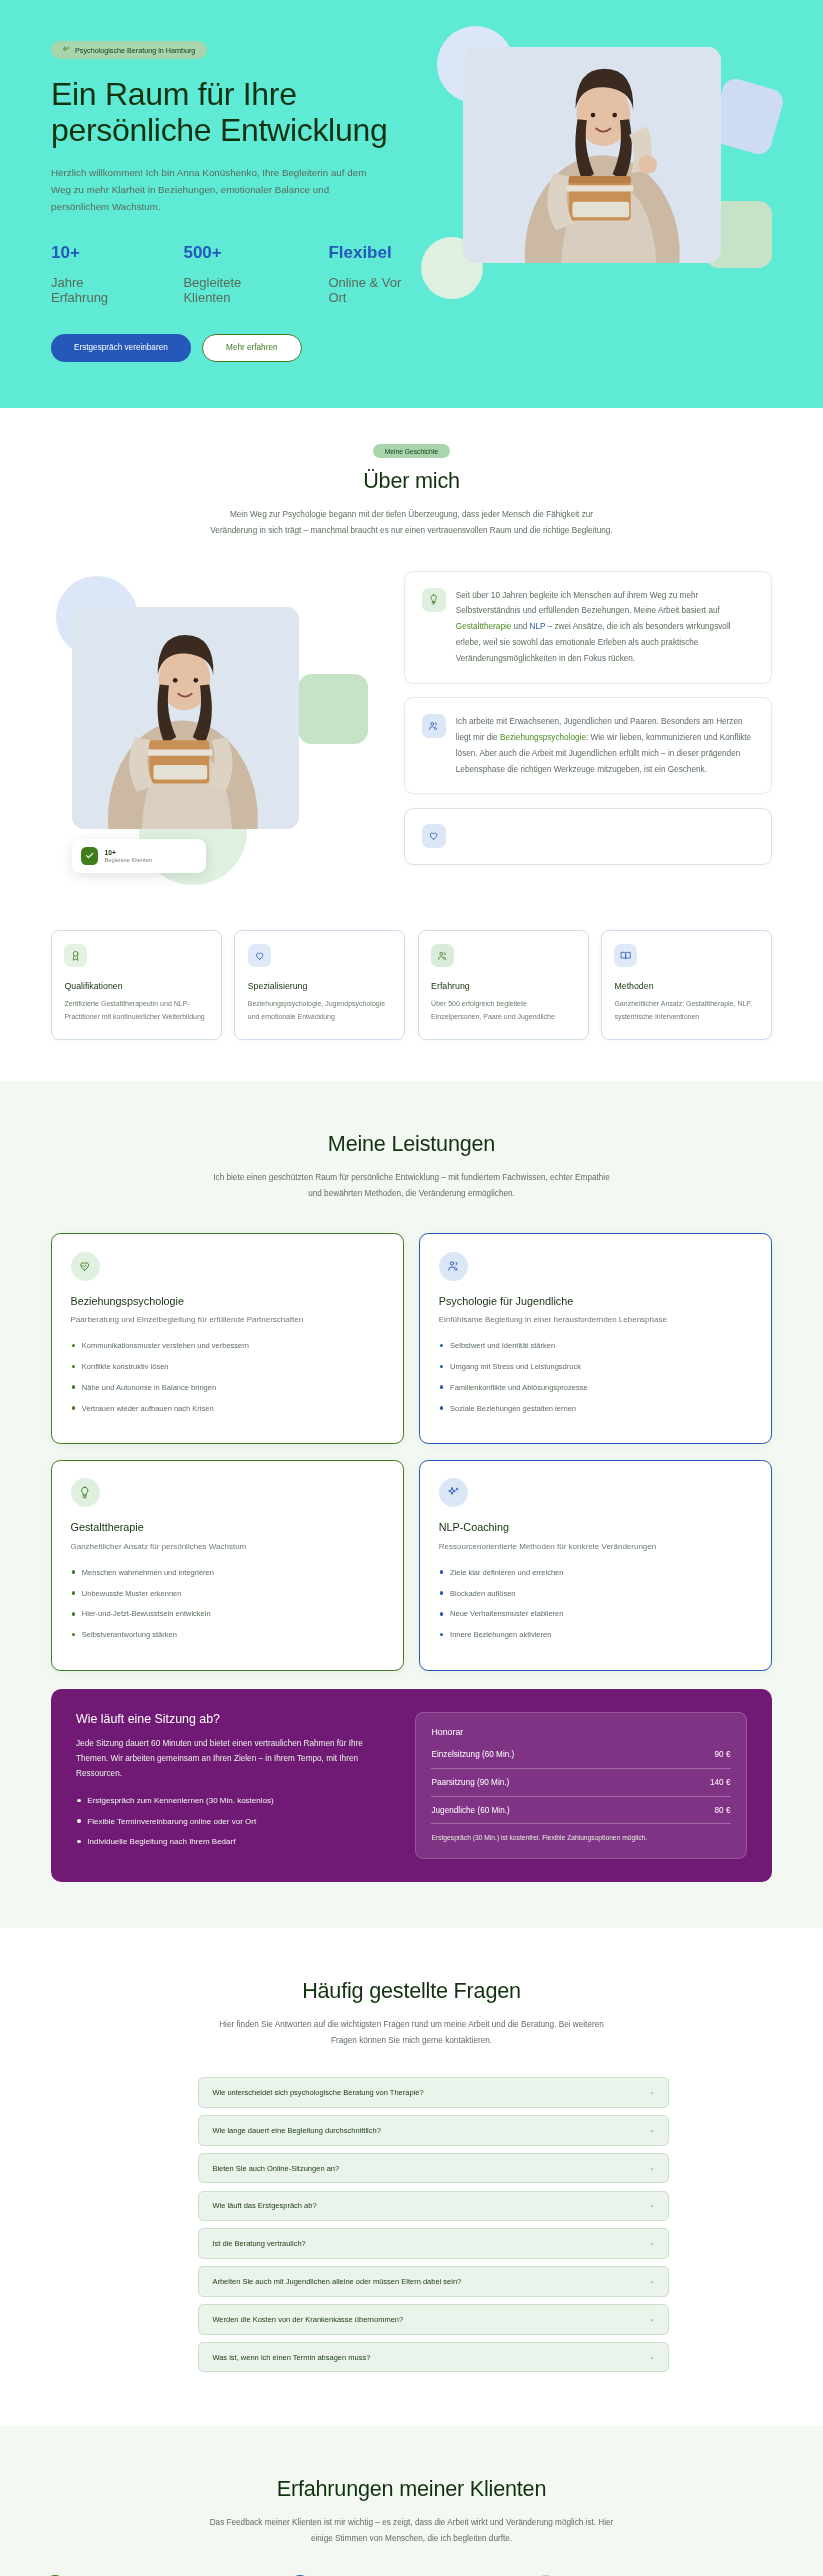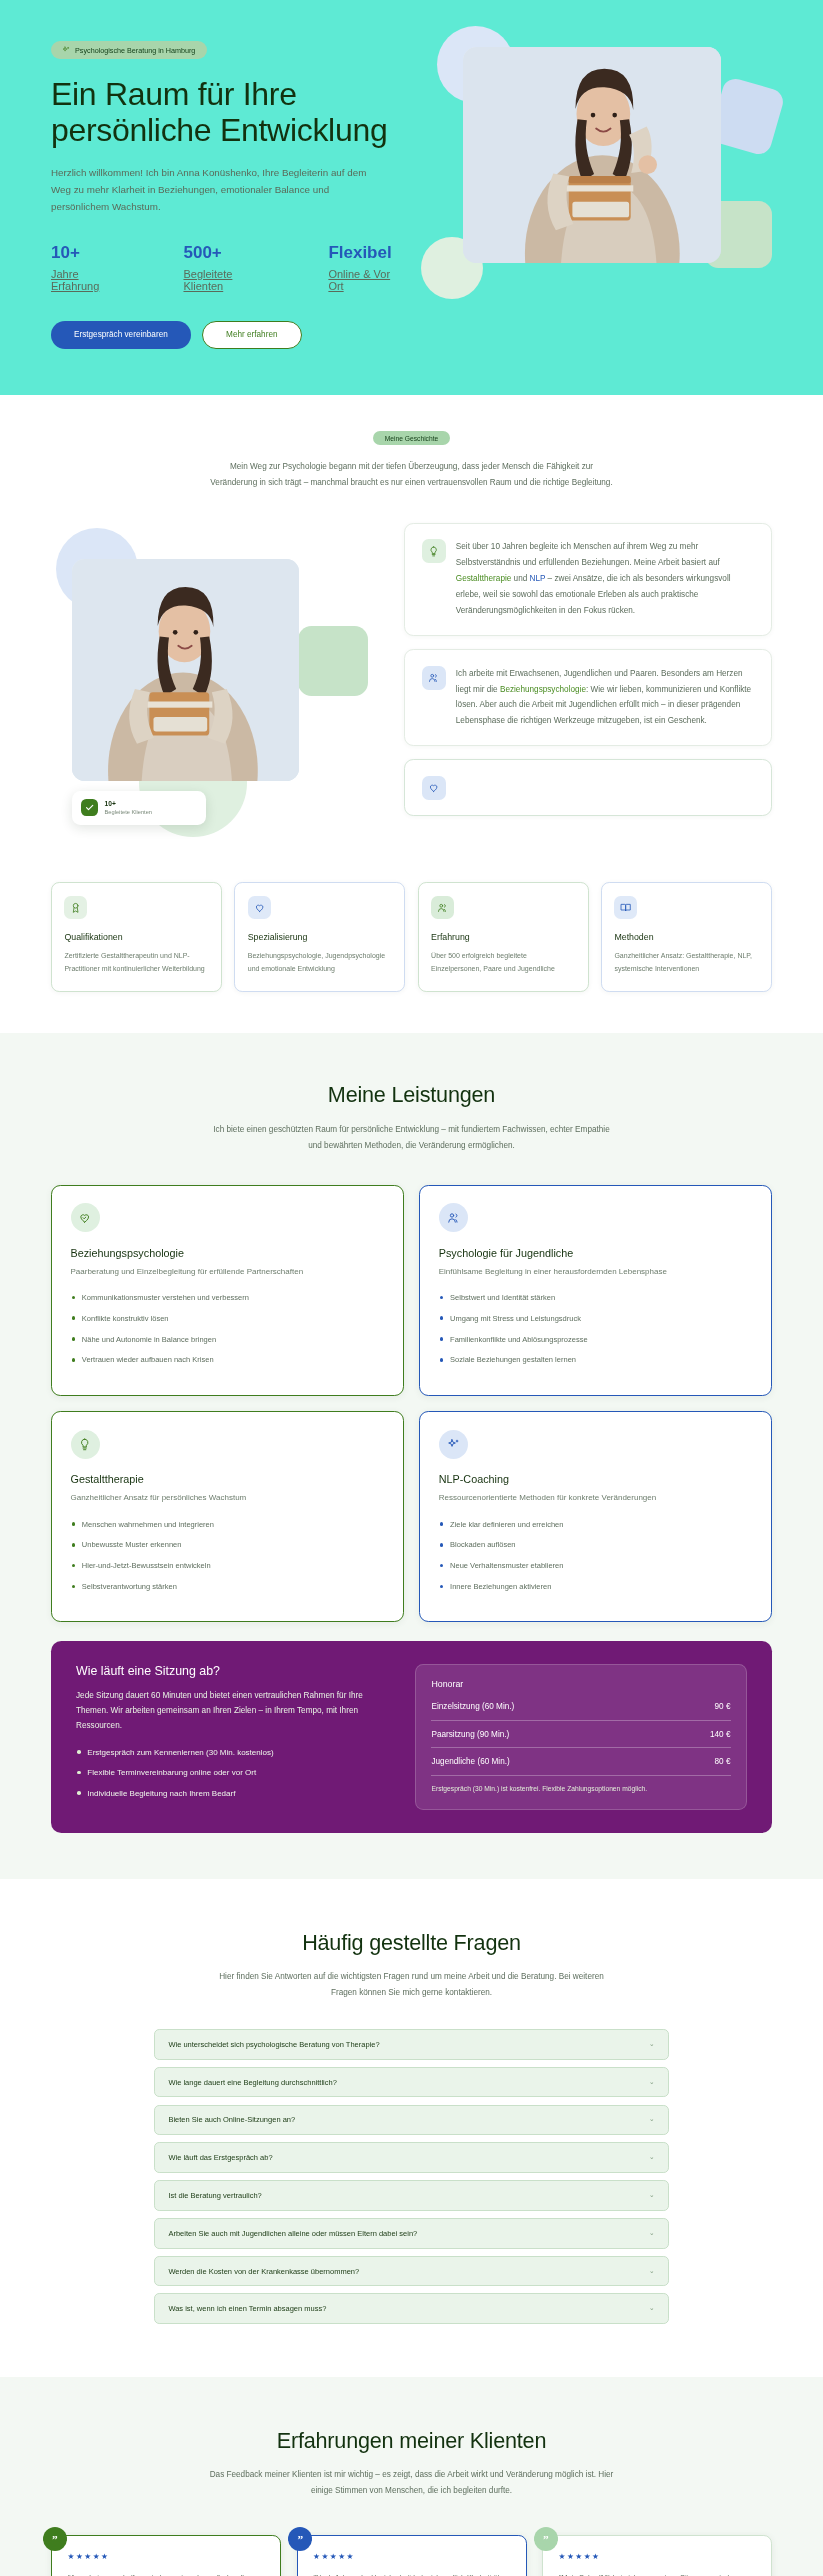--- a/index.html
+++ b/index.html
@@ -38,21 +38,21 @@
   h1.hero-title{
     margin-top:17.5px;
     font-size:32px; line-height:1.12; font-weight:400;
     color:#12320f; letter-spacing:-0.3px;
   }
   .hero-sub{
     margin-top:15.5px; font-size:9.8px; line-height:1.75; color:#5a6b5a; max-width:319px;
   }
   .stats{ display:flex; gap:56px; margin-top:27px; }
   .stat-num{ font-size:17px; font-weight:700; color:var(--blue); }
-  .stat-lbl{ font-size:11px; color:#5a6b5a; margin-top:5px;text-decoration:underline;}
+  .stat-lbl{ font-size:13px; color:#5a6b5a; margin-top:12px;}
   .cta-row{ display:flex; gap:11.3px; margin-top:29px; }
   .btn-primary{
     background:#2558b8; color:#fff; border:none; border-radius:515px;
     padding:8.8px 23px; font-size:8.2px; cursor:pointer; font-family:inherit;
   }
   .btn-outline{
     background:#fff; color:#3f7d1e; border:0.8px solid #3f7d1e; border-radius:515px;
     padding:8.8px 23px; font-size:8.2px; cursor:pointer; font-family:inherit;
   }
   .hero-right{ position:relative; width:330px; height:268px; }
@@ -168,21 +168,21 @@
     padding:8.8px 0; border-bottom:0.5px solid rgba(255,255,255,.28); font-size:8.2px;
   }
   .price-note{ font-size:6.7px; color:#e3f1da; margin-top:8.2px; line-height:1.6;}
 
   
   .faq{ background:#fff; padding:41px 0 46px; }
   .faq-list{ max-width:515px; margin:28px auto 0; }
   .faq-item{
     background:#eaf4ea; border:0.5px solid #c9e0c9; border-radius:5.2px;
     padding:9.8px 13.4px; margin-bottom:7.2px;
-    display:flex; justify-content:space-between; cursor:pointer;
+    display:flex; justify-content:space-between; cursor:pointer;margin-left:44px;
   }
   .faq-q{ font-size:7.5px; color:#21401a; }
   .chev{ color:#7d9a7d; font-size:6.7px; }
 
   
   .testi{ background:#f3f8f3; padding:41px 0 36px; }
   .testi-grid{ display:grid; grid-template-columns:repeat(3,1fr); gap:15.5px; margin-top:36px; }
   .t-card{
     position:relative; background:#fff; border-radius:8.2px; padding:16.5px 15.5px 15.5px;
     box-shadow:0 1.5px 7.2px rgba(30,60,30,.07);
@@ -263,20 +263,21 @@
         </svg>
       </div>
     </div>
   </div>
 </section>
 
 <section class="about">
   <div class="wrap">
     <div class="center">
       <span class="tag">Meine Geschichte</span>
+      <h2 class="sec-title">Über mich</h2>
       <p class="sec-lead">Mein Weg zur Psychologie begann mit der tiefen Überzeugung, dass jeder Mensch die Fähigkeit zur Veränderung in sich trägt – manchmal braucht es nur einen vertrauensvollen Raum und die richtige Begleitung.</p>
     </div>
 
     <div class="about-grid">
       <div class="about-photo-col">
         <div class="ab-blob1"></div>
         <div class="ab-blob2"></div>
         <div class="ab-blob3"></div>
         <div class="ab-photo">
           <svg viewBox="0 0 440 430" preserveAspectRatio="xMidYMid slice" style="width:100%;height:100%">

